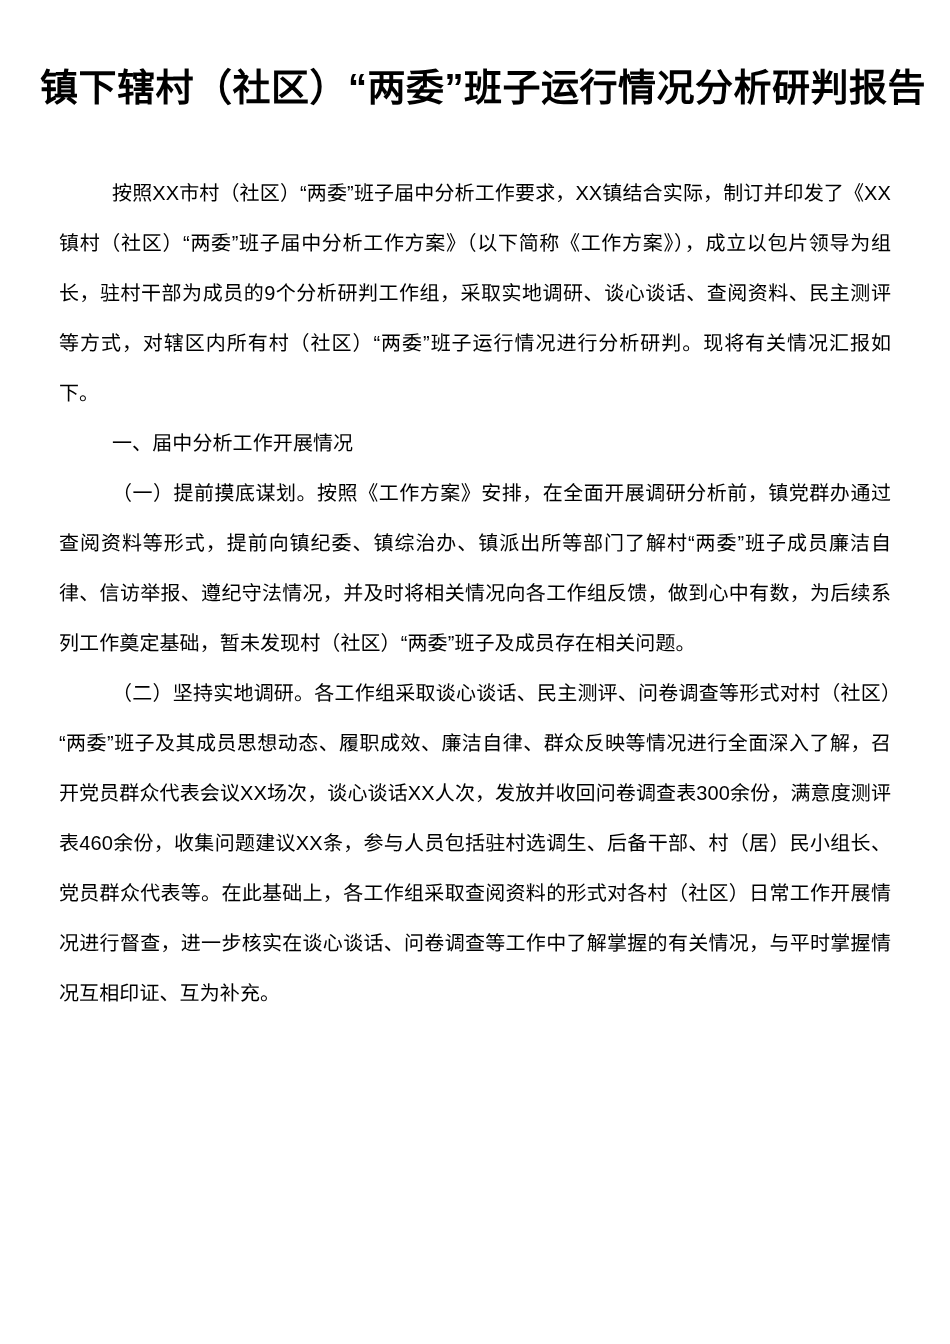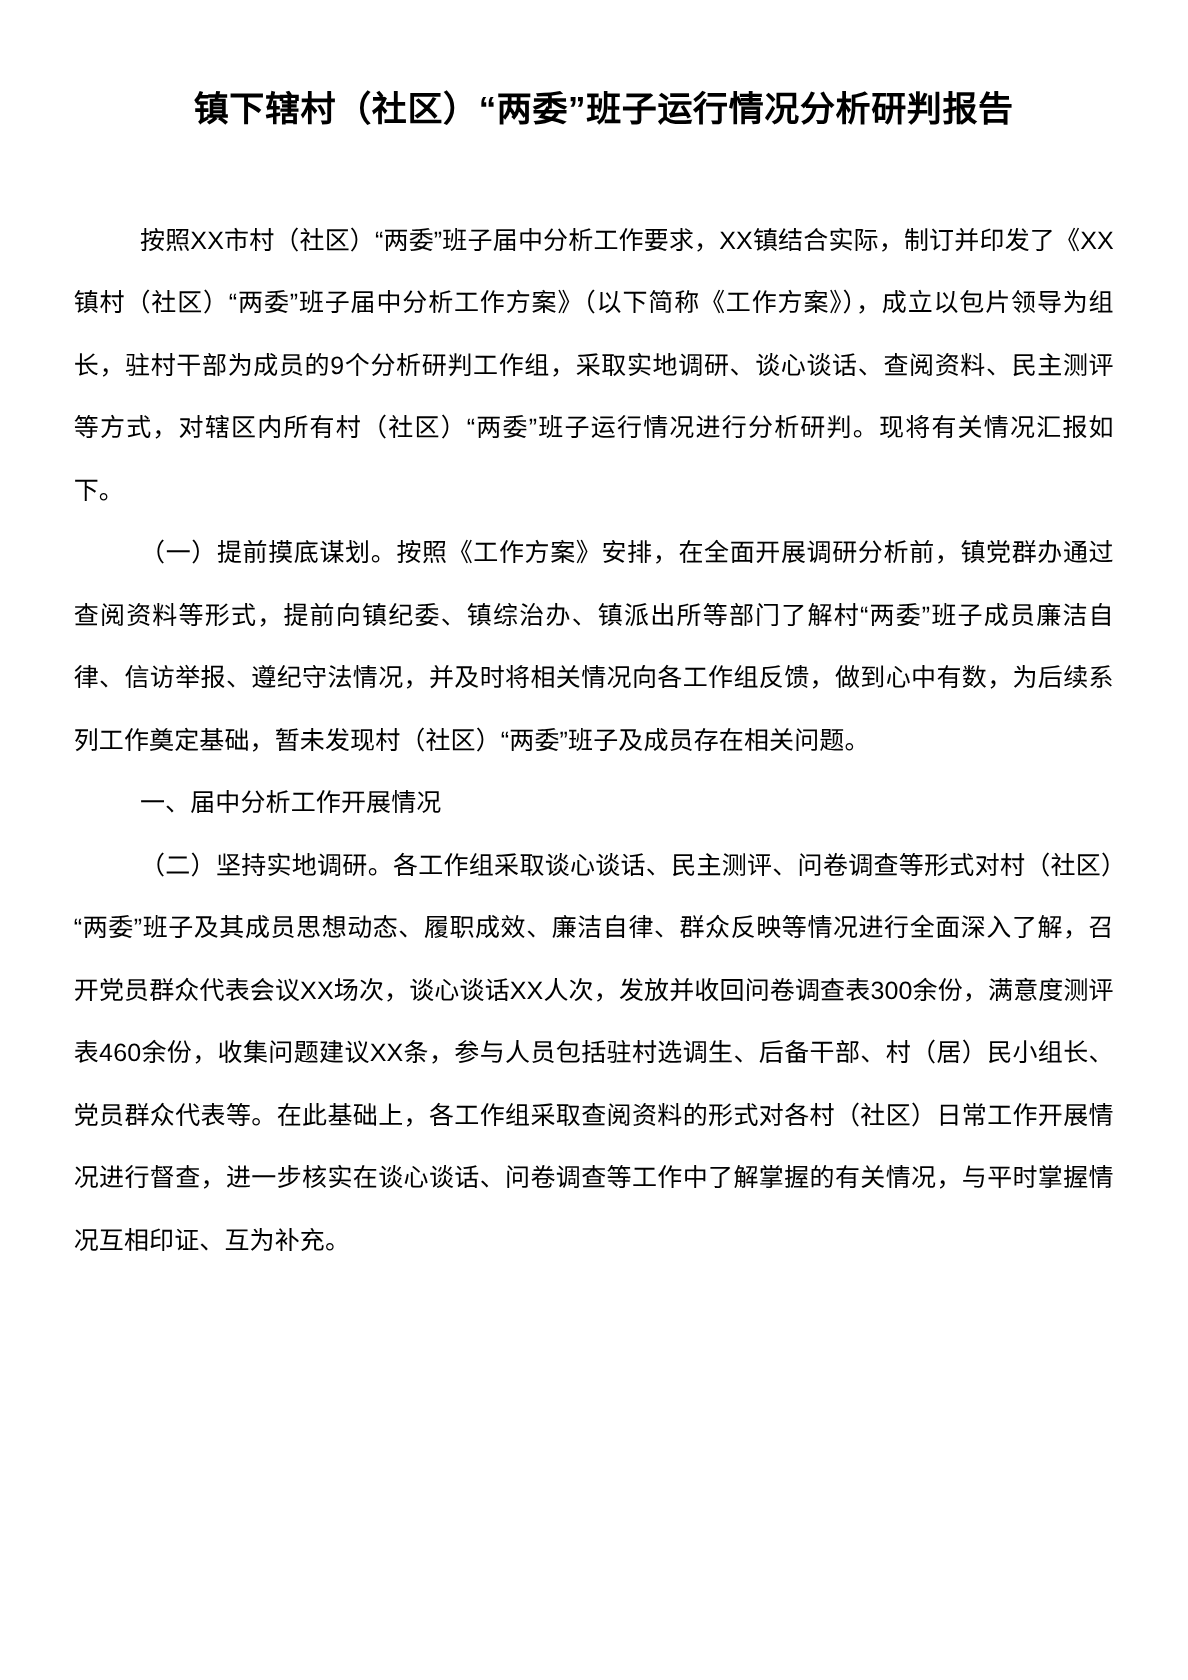--- a/index.html
+++ b/index.html
@@ -22,21 +22,21 @@
 
   .doc-body {
     position: absolute;
     left: 58px;
     top: 0;
     width: 832px;
   }
 
   .doc-title {
     font-family: "Liberation Sans", "DejaVu Sans", sans-serif;
-    font-size: 28px;
+    font-size: 38px;
     font-weight: 700;
     line-height: 52px;
     text-align: center;
     letter-spacing: 0.5px;
     margin: 0;
     padding-top: 62px;
     padding-left: 24px;
     padding-right: 8px;
     color: #000000;
   }
@@ -73,21 +73,21 @@
 <div class="page">
 
   <h1 class="doc-title">镇下辖村（社区）“两委”班子运行情况分析研判报告</h1>
 
   <div class="title-spacer"></div>
 
   <div class="doc-body" style="position:static;margin:0 auto;">
 
     <p class="para">按照XX市村（社区）“两委”班子届中分析工作要求，XX镇结合实际，制订并印发了《XX镇村（社区）“两委”班子届中分析工作方案》（以下简称《工作方案》），成立以包片领导为组长，驻村干部为成员的9个分析研判工作组，采取实地调研、谈心谈话、查阅资料、民主测评等方式，对辖区内所有村（社区）“两委”班子运行情况进行分析研判。现将有关情况汇报如下。</p>
 
+    <p class="para heading-num">一、届中分析工作开展情况</p>
+
     <p class="para">（一）提前摸底谋划。按照《工作方案》安排，在全面开展调研分析前，镇党群办通过查阅资料等形式，提前向镇纪委、镇综治办、镇派出所等部门了解村“两委”班子成员廉洁自律、信访举报、遵纪守法情况，并及时将相关情况向各工作组反馈，做到心中有数，为后续系列工作奠定基础，暂未发现村（社区）“两委”班子及成员存在相关问题。</p>
-
-    <p class="para heading-num">一、届中分析工作开展情况</p>
 
     <p class="para">（二）坚持实地调研。各工作组采取谈心谈话、民主测评、问卷调查等形式对村（社区）“两委”班子及其成员思想动态、履职成效、廉洁自律、群众反映等情况进行全面深入了解，召开党员群众代表会议XX场次，谈心谈话XX人次，发放并收回问卷调查表300余份，满意度测评表460余份，收集问题建议XX条，参与人员包括驻村选调生、后备干部、村（居）民小组长、党员群众代表等。在此基础上，各工作组采取查阅资料的形式对各村（社区）日常工作开展情况进行督查，进一步核实在谈心谈话、问卷调查等工作中了解掌握的有关情况，与平时掌握情况互相印证、互为补充。</p>
 
   </div>
 
 </div>
 
 </body></html>

